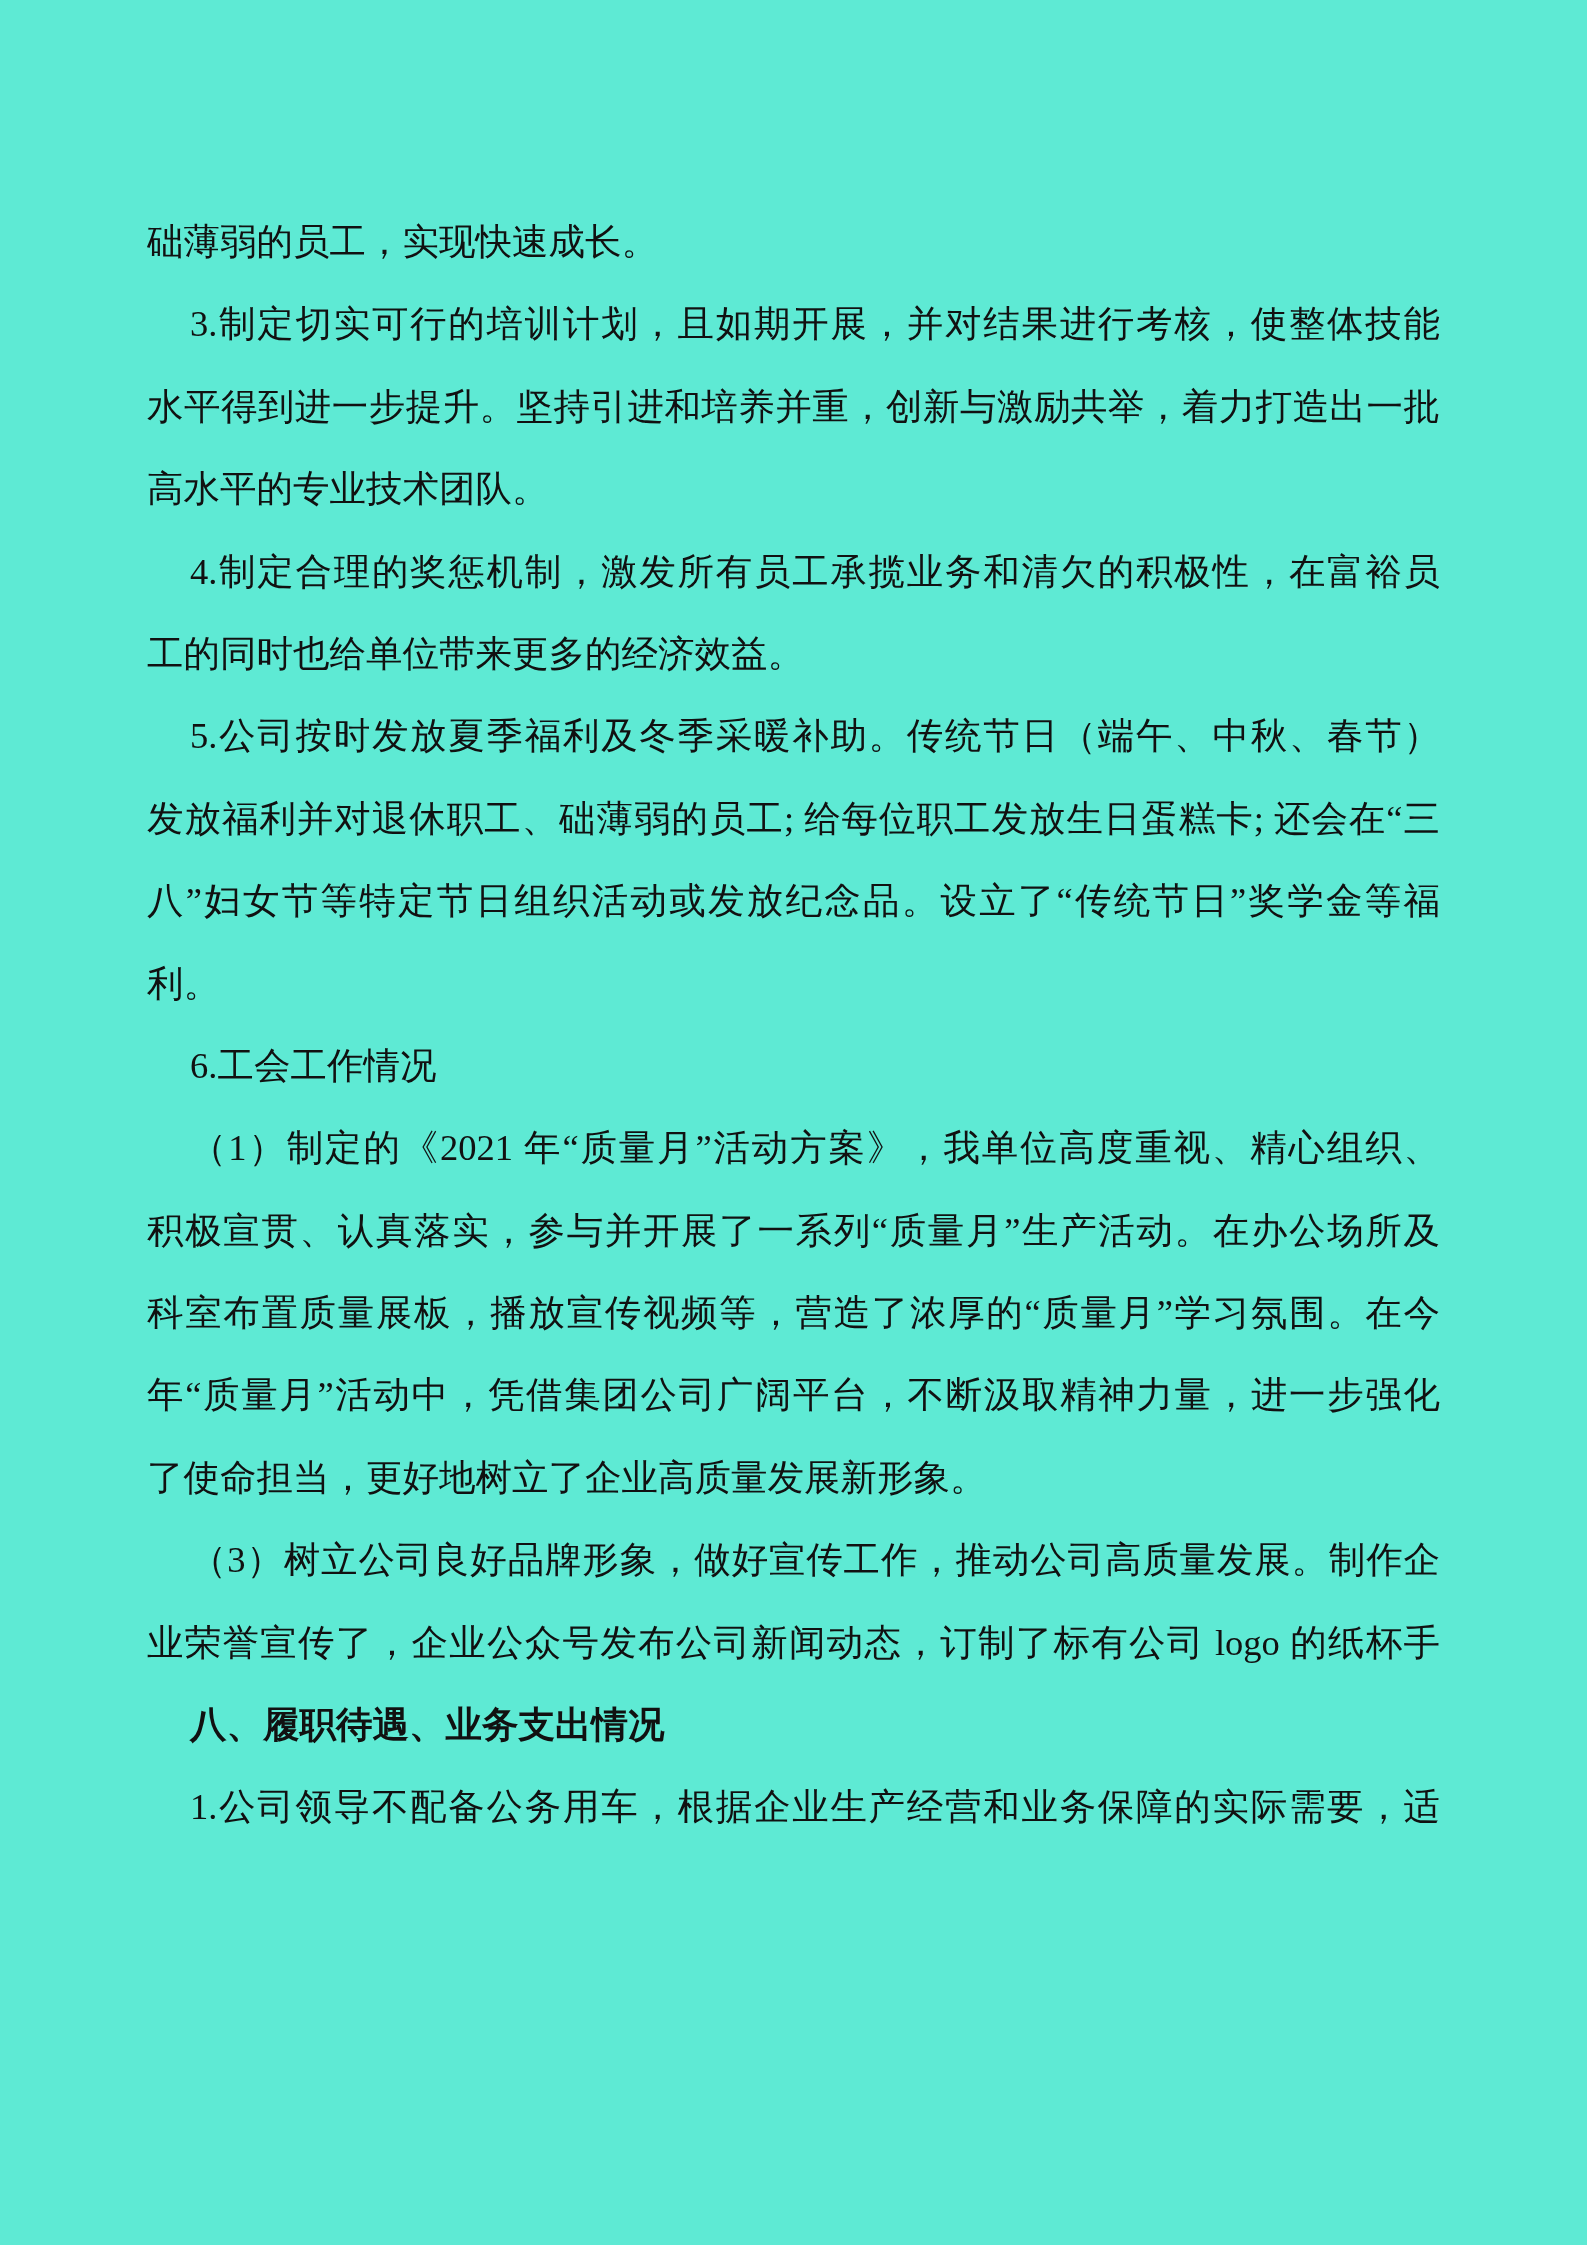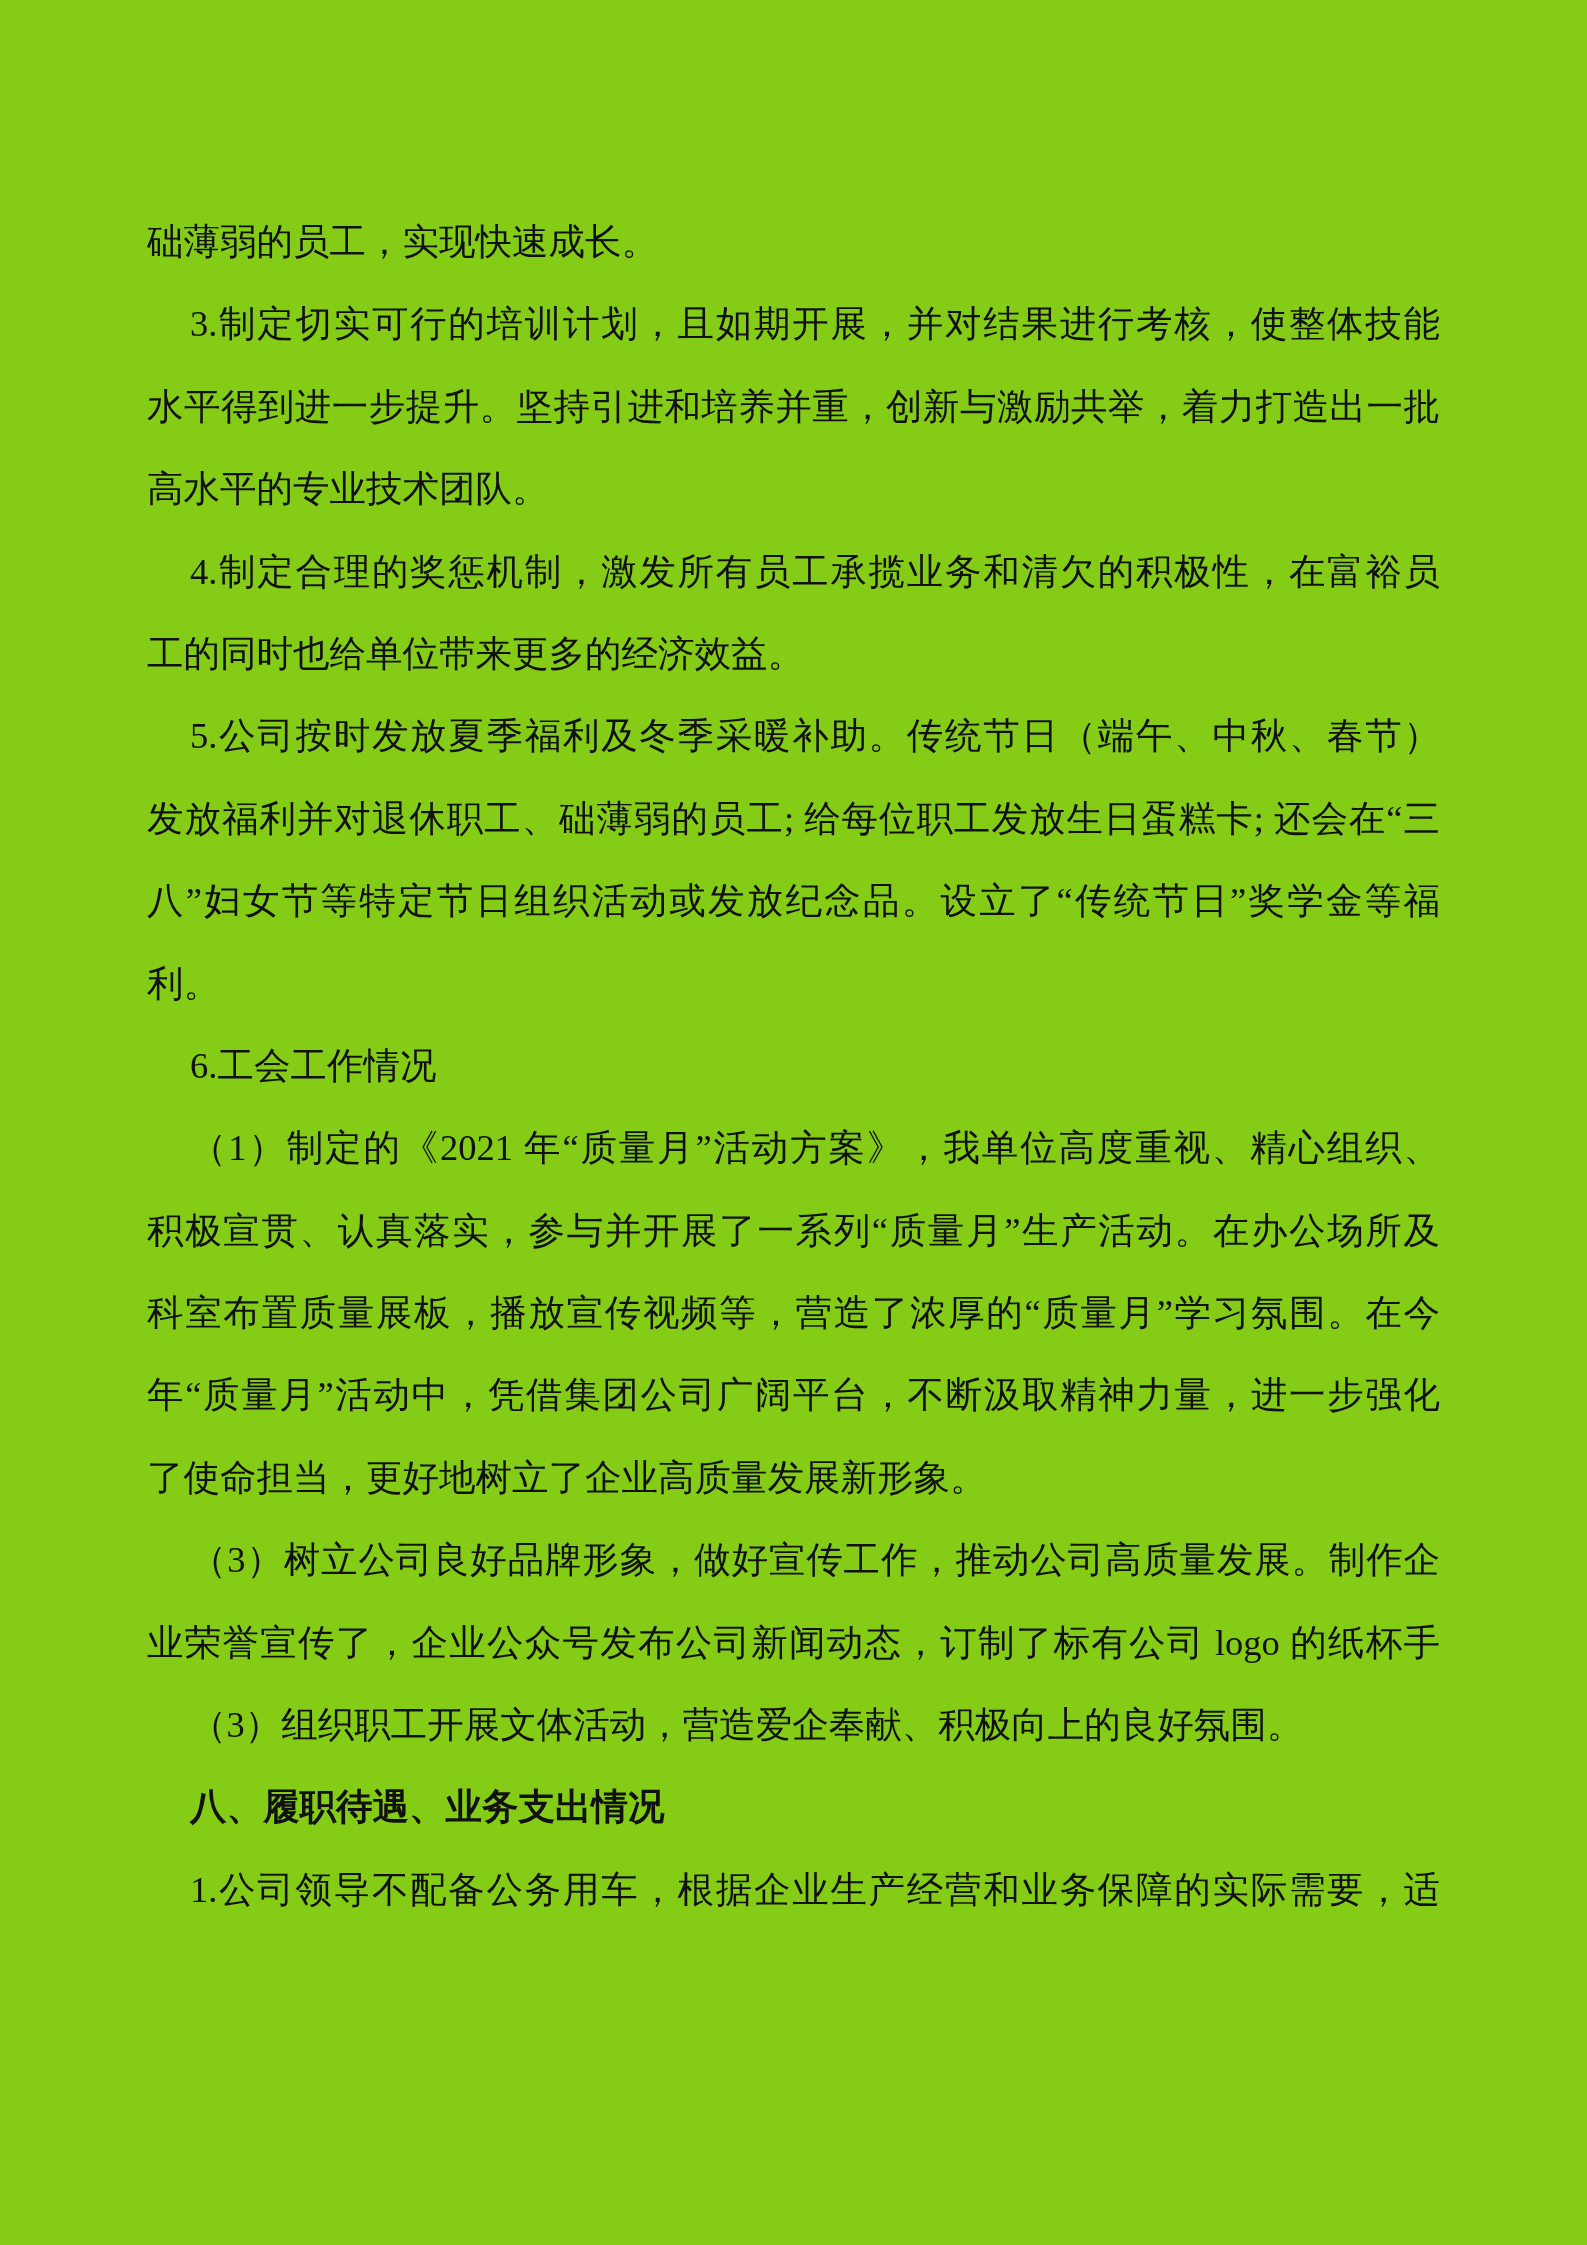--- a/index.html
+++ b/index.html
@@ -39,37 +39,36 @@
   .line.indent {
     text-indent: 43px;
   }
   .line.bold {
     font-weight: 700;
   }
 </style>
 </head>
 <body>
 
-<div class="doc-page" style="background: #84cc16;">
+<div class="doc-page" style="background: #5eead4;">
   <div class="doc-body">
       <div class="line endline" style="color: rgb(17, 17, 17);">础薄弱的员工，实现快速成长。</div>
       <div class="line indent justify" style="color: rgb(17, 17, 17);">3.制定切实可行的培训计划，且如期开展，并对结果进行考核，使整体技能</div>
       <div class="line justify" style="color: rgb(17, 17, 17);">水平得到进一步提升。坚持引进和培养并重，创新与激励共举，着力打造出一批</div>
       <div class="line endline" style="color: rgb(17, 17, 17);">高水平的专业技术团队。</div>
       <div class="line indent justify" style="color: rgb(17, 17, 17);">4.制定合理的奖惩机制，激发所有员工承揽业务和清欠的积极性，在富裕员</div>
       <div class="line endline" style="color: rgb(17, 17, 17);">工的同时也给单位带来更多的经济效益。</div>
       <div class="line indent justify" style="color: rgb(17, 17, 17);">5.公司按时发放夏季福利及冬季采暖补助。传统节日（端午、中秋、春节）</div>
       <div class="line justify" style="color: rgb(17, 17, 17);">发放福利并对退休职工、础薄弱的员工; 给每位职工发放生日蛋糕卡; 还会在“三</div>
       <div class="line justify" style="color: rgb(17, 17, 17);">八”妇女节等特定节日组织活动或发放纪念品。设立了“传统节日”奖学金等福</div>
       <div class="line endline" style="color: rgb(17, 17, 17);">利。</div>
       <div class="line indent endline" style="color: rgb(17, 17, 17);">6.工会工作情况</div>
       <div class="line indent justify" style="color: rgb(17, 17, 17);">（1）制定的《2021 年“质量月”活动方案》，我单位高度重视、精心组织、</div>
       <div class="line justify" style="color: rgb(17, 17, 17);">积极宣贯、认真落实，参与并开展了一系列“质量月”生产活动。在办公场所及</div>
       <div class="line justify" style="color: rgb(17, 17, 17);">科室布置质量展板，播放宣传视频等，营造了浓厚的“质量月”学习氛围。在今</div>
       <div class="line justify" style="color: rgb(17, 17, 17);">年“质量月”活动中，凭借集团公司广阔平台，不断汲取精神力量，进一步强化</div>
       <div class="line endline" style="color: rgb(17, 17, 17);">了使命担当，更好地树立了企业高质量发展新形象。</div>
       <div class="line indent justify" style="color: rgb(17, 17, 17);">（3）树立公司良好品牌形象，做好宣传工作，推动公司高质量发展。制作企</div>
       <div class="line justify" style="color: rgb(17, 17, 17);">业荣誉宣传了，企业公众号发布公司新闻动态，订制了标有公司 logo 的纸杯手</div>
-      <div class="line indent endline" style="color: rgb(17, 17, 17);">（3）组织职工开展文体活动，营造爱企奉献、积极向上的良好氛围。</div>
       <div class="line indent endline bold" style="color: rgb(17, 17, 17);">八、履职待遇、业务支出情况</div>
       <div class="line indent justify" style="color: rgb(17, 17, 17);">1.公司领导不配备公务用车，根据企业生产经营和业务保障的实际需要，适</div>
     </div>
 </div>
 
 </body></html>

